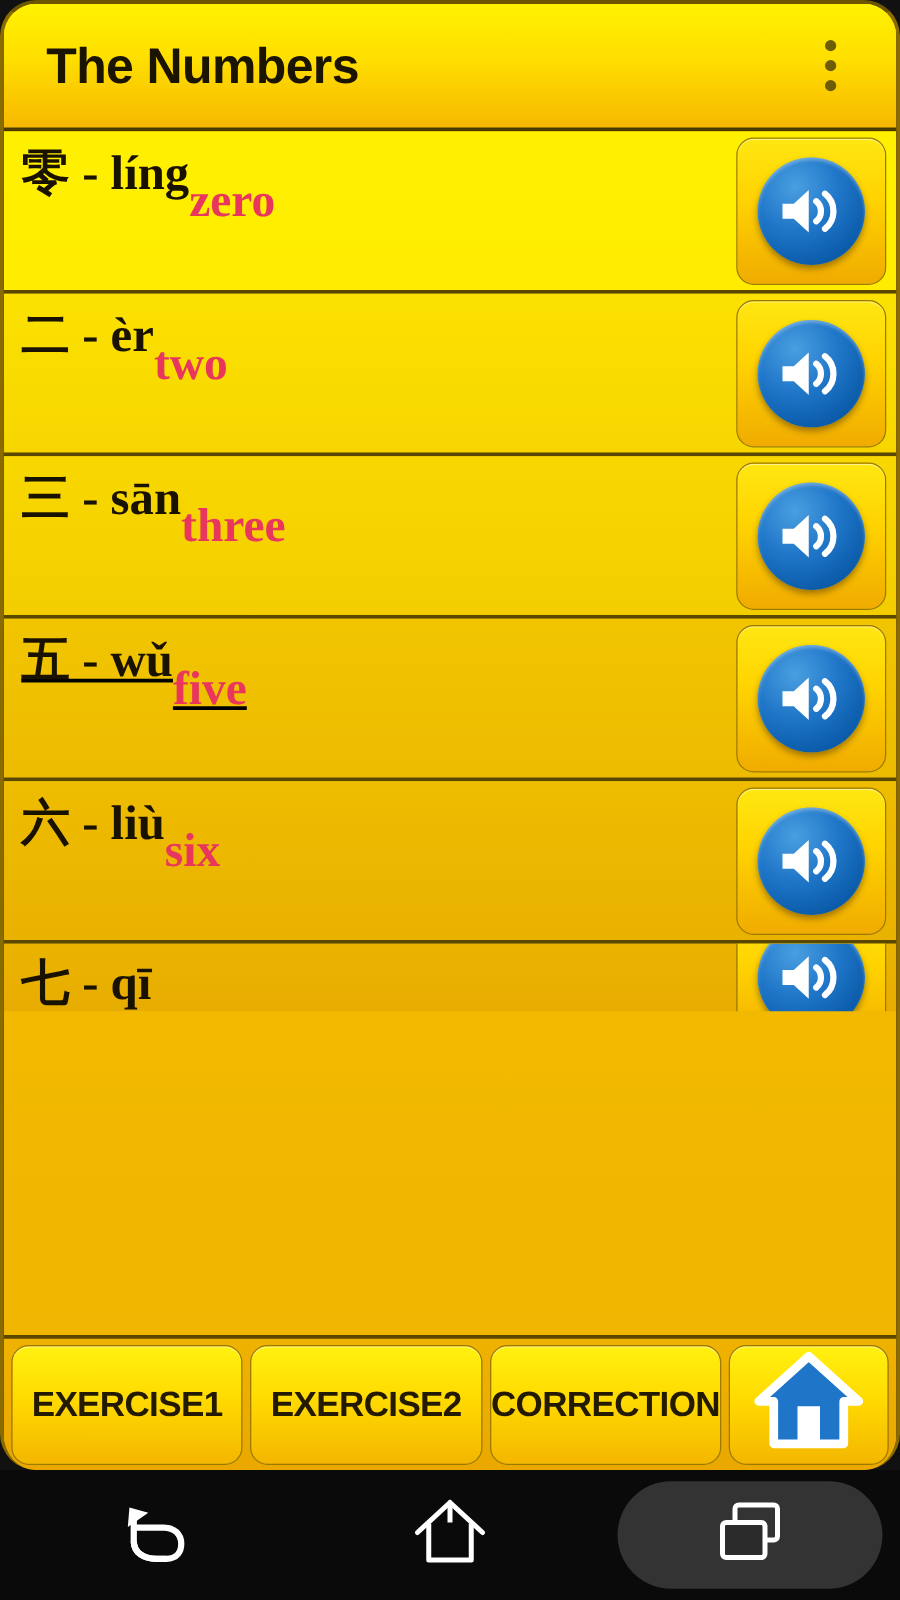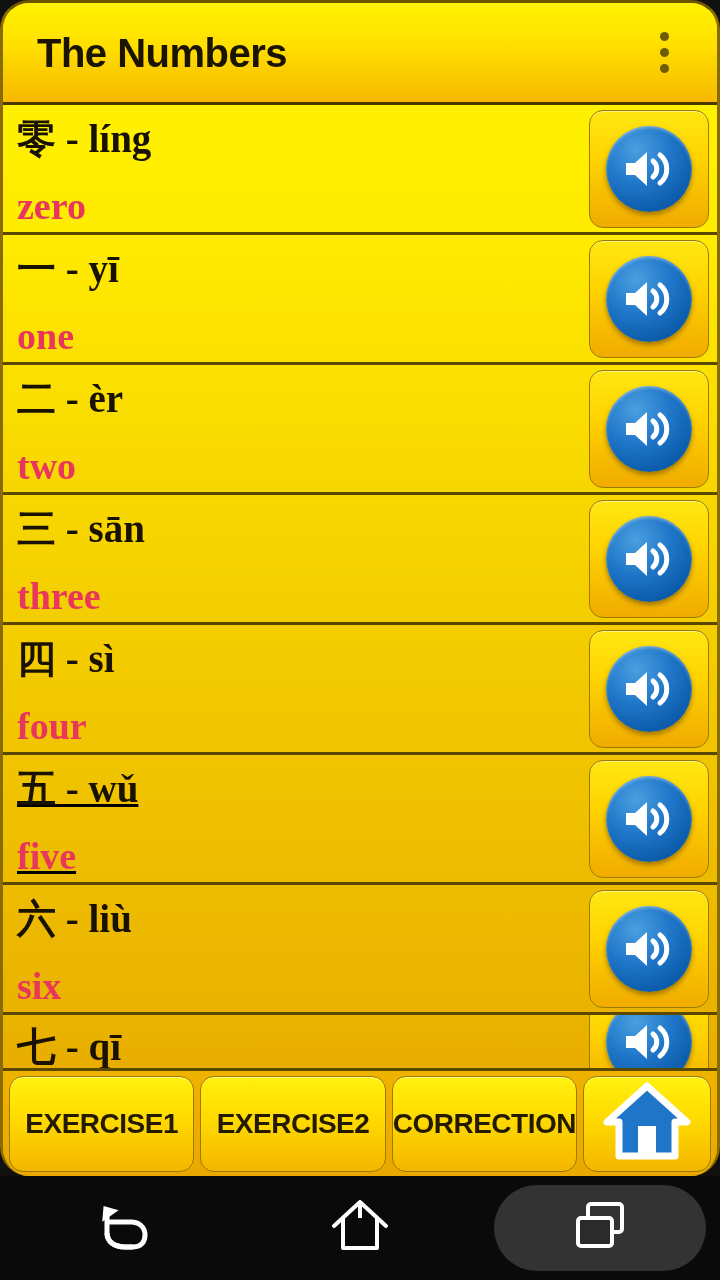--- a/index.html
+++ b/index.html
@@ -72,21 +72,21 @@
     height:130px;
     border-bottom:3px solid #5b4800;
     display:flex;
     align-items:stretch;
     overflow:hidden;
   }
   .row-texts {
     flex:1;
     padding:12px 0 0 14px;
     display:flex;
-    flex-direction:column;
+    flex-direction:row;
     justify-content:flex-start;
   }
   .row-term {
     font-family:"Liberation Serif", serif;
     font-weight:bold;
     font-size:39px;
     color:#1a1200;
     line-height:1.15;
     white-space:nowrap;
   }
@@ -235,37 +235,20 @@
               <div class="speaker-sphere">
                 <svg width="54" height="46" viewBox="0 0 54 46">
                   <path d="M4 17 L13 17 L25 6 L25 40 L13 29 L4 29 Z" fill="#ffffff"></path>
                   <path d="M31 15 C36 19 36 27 31 31" fill="none" stroke="#ffffff" stroke-width="5" stroke-linecap="round"></path>
                   <path d="M38 9 C47 16 47 30 38 37" fill="none" stroke="#ffffff" stroke-width="5" stroke-linecap="round"></path>
                 </svg>
               </div>
             </div>
           </div>
         </div>
-        <div class="row r1">
-          <div class="row-texts">
-            <div class="row-term">一 - yī</div>
-            <div class="row-translation">one</div>
-          </div>
-          <div class="row-audio-wrap">
-            <div class="audio-btn">
-              <div class="speaker-sphere">
-                <svg width="54" height="46" viewBox="0 0 54 46">
-                  <path d="M4 17 L13 17 L25 6 L25 40 L13 29 L4 29 Z" fill="#ffffff"></path>
-                  <path d="M31 15 C36 19 36 27 31 31" fill="none" stroke="#ffffff" stroke-width="5" stroke-linecap="round"></path>
-                  <path d="M38 9 C47 16 47 30 38 37" fill="none" stroke="#ffffff" stroke-width="5" stroke-linecap="round"></path>
-                </svg>
-              </div>
-            </div>
-          </div>
-        </div>
         <div class="row r2">
           <div class="row-texts">
             <div class="row-term">二 - èr</div>
             <div class="row-translation">two</div>
           </div>
           <div class="row-audio-wrap">
             <div class="audio-btn">
               <div class="speaker-sphere">
                 <svg width="54" height="46" viewBox="0 0 54 46">
                   <path d="M4 17 L13 17 L25 6 L25 40 L13 29 L4 29 Z" fill="#ffffff"></path>
@@ -273,37 +256,20 @@
                   <path d="M38 9 C47 16 47 30 38 37" fill="none" stroke="#ffffff" stroke-width="5" stroke-linecap="round"></path>
                 </svg>
               </div>
             </div>
           </div>
         </div>
         <div class="row r3">
           <div class="row-texts">
             <div class="row-term">三 - sān</div>
             <div class="row-translation">three</div>
-          </div>
-          <div class="row-audio-wrap">
-            <div class="audio-btn">
-              <div class="speaker-sphere">
-                <svg width="54" height="46" viewBox="0 0 54 46">
-                  <path d="M4 17 L13 17 L25 6 L25 40 L13 29 L4 29 Z" fill="#ffffff"></path>
-                  <path d="M31 15 C36 19 36 27 31 31" fill="none" stroke="#ffffff" stroke-width="5" stroke-linecap="round"></path>
-                  <path d="M38 9 C47 16 47 30 38 37" fill="none" stroke="#ffffff" stroke-width="5" stroke-linecap="round"></path>
-                </svg>
-              </div>
-            </div>
-          </div>
-        </div>
-        <div class="row r4">
-          <div class="row-texts">
-            <div class="row-term">四 - sì</div>
-            <div class="row-translation">four</div>
           </div>
           <div class="row-audio-wrap">
             <div class="audio-btn">
               <div class="speaker-sphere">
                 <svg width="54" height="46" viewBox="0 0 54 46">
                   <path d="M4 17 L13 17 L25 6 L25 40 L13 29 L4 29 Z" fill="#ffffff"></path>
                   <path d="M31 15 C36 19 36 27 31 31" fill="none" stroke="#ffffff" stroke-width="5" stroke-linecap="round"></path>
                   <path d="M38 9 C47 16 47 30 38 37" fill="none" stroke="#ffffff" stroke-width="5" stroke-linecap="round"></path>
                 </svg>
               </div>

